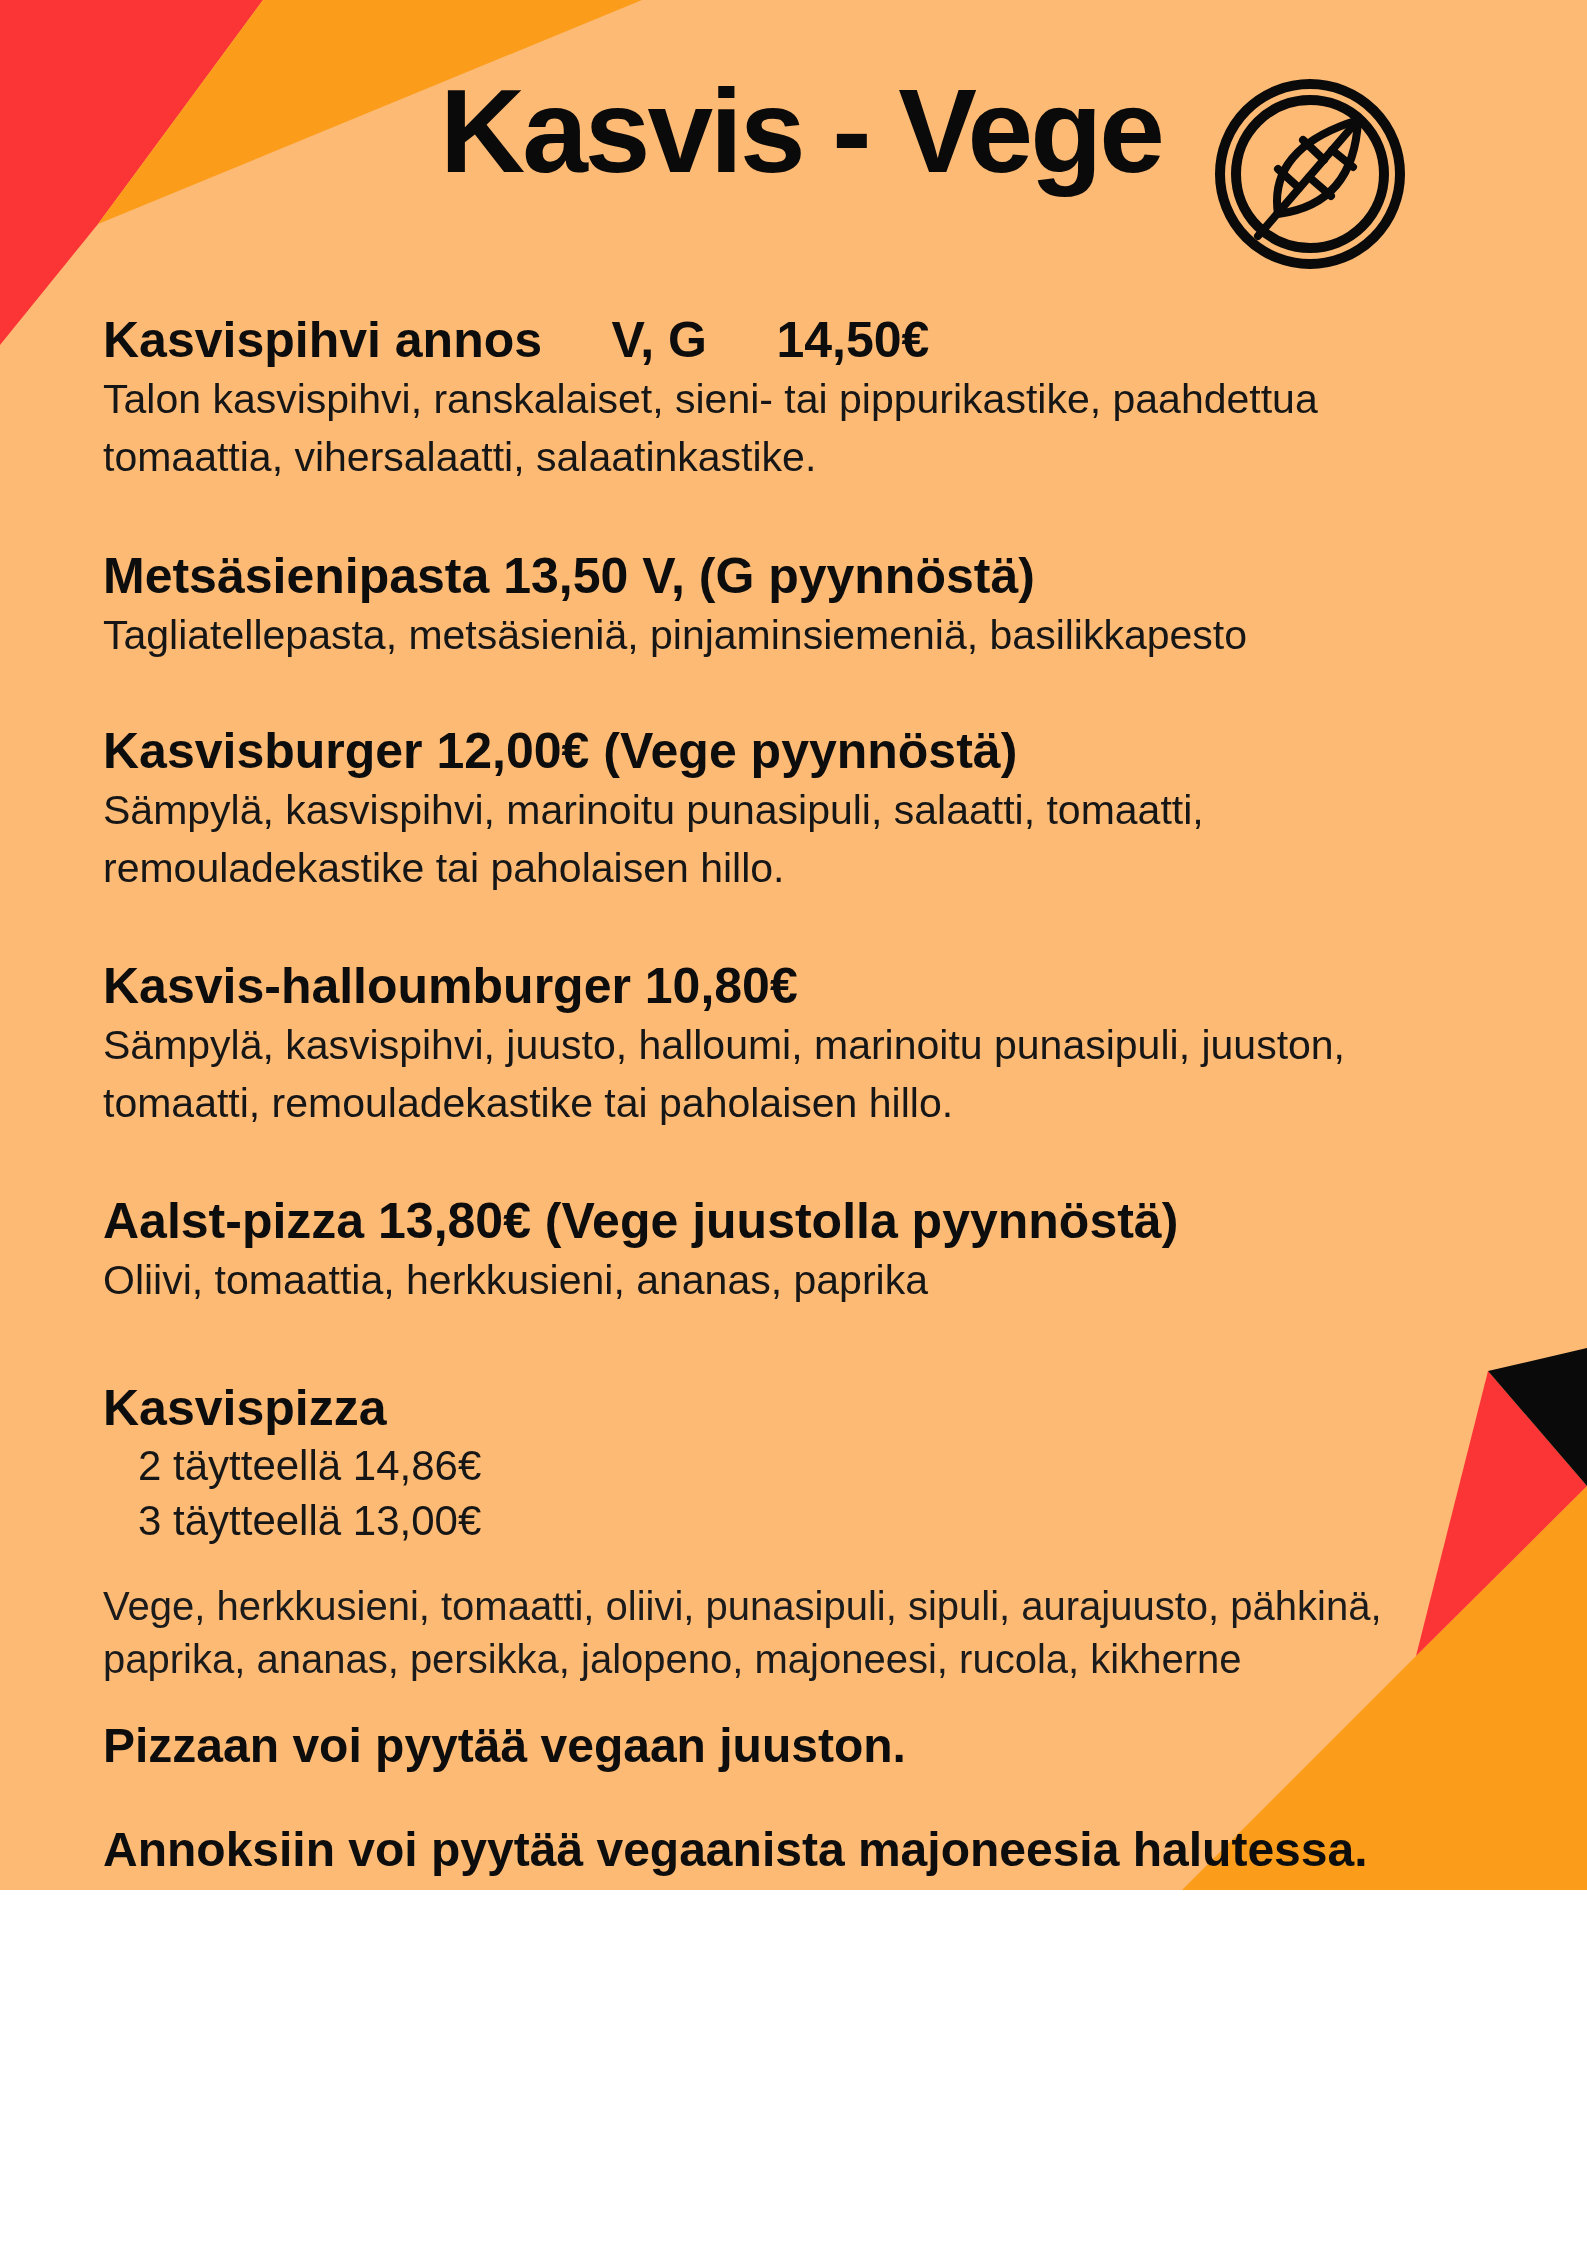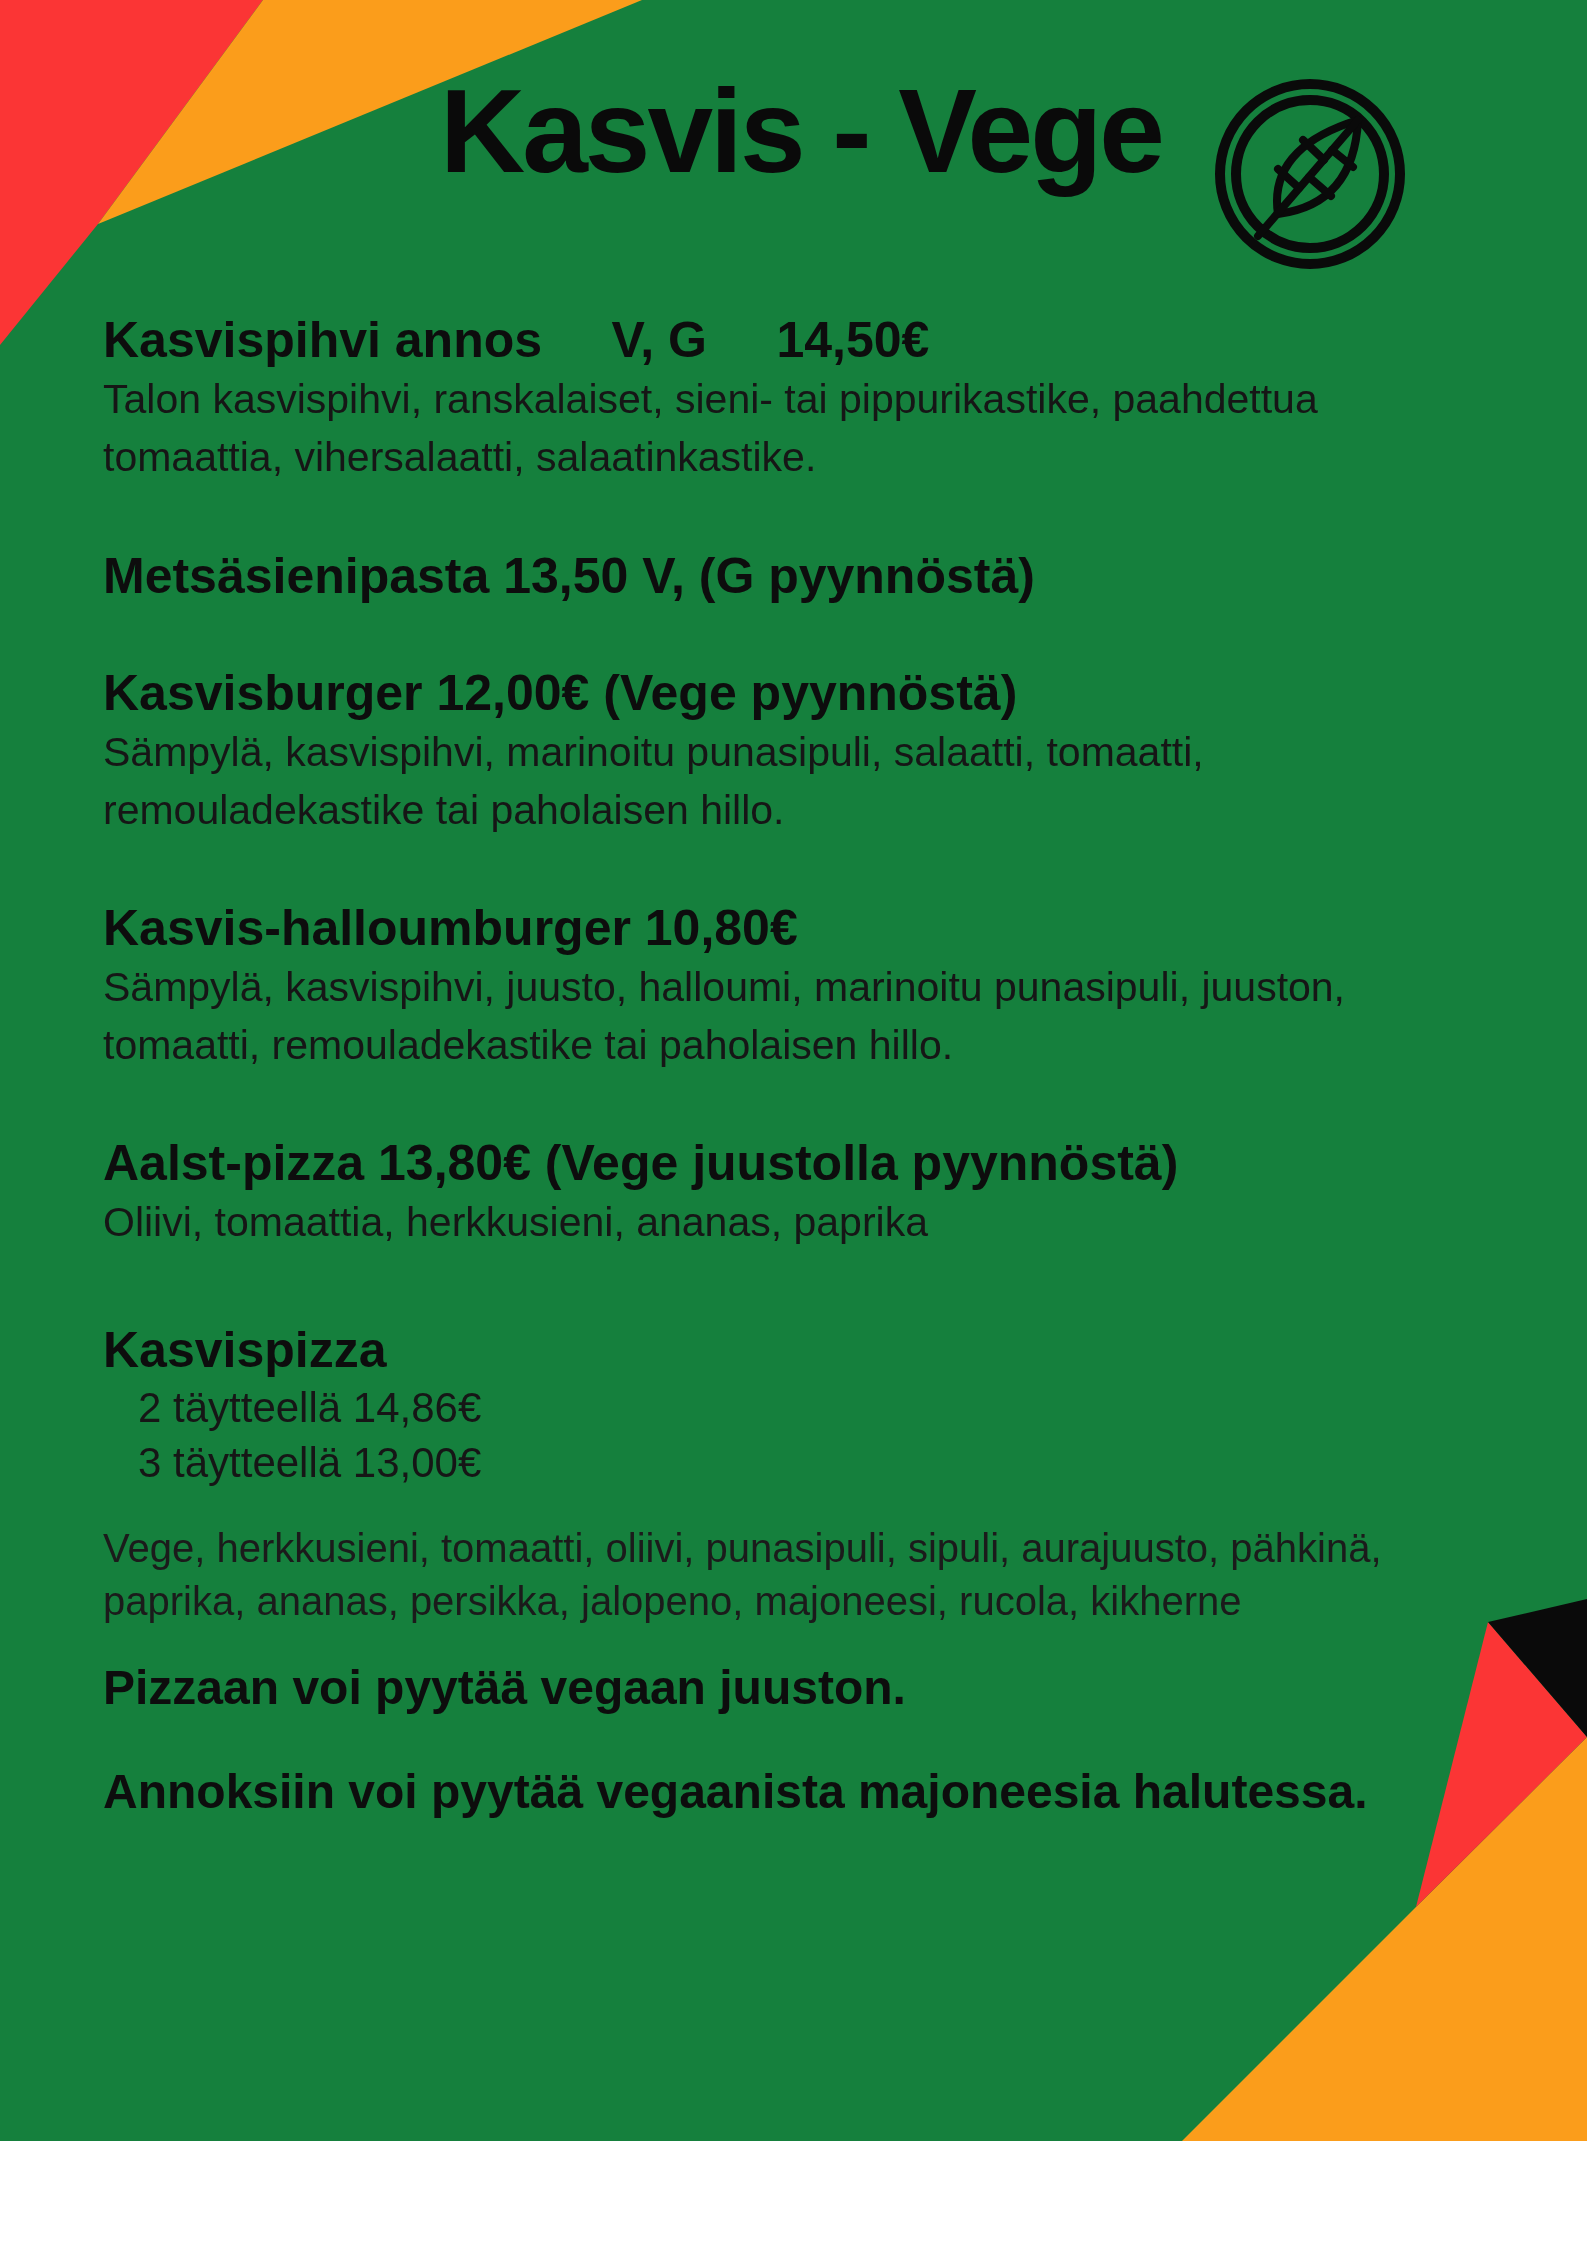--- a/index.html
+++ b/index.html
@@ -1,19 +1,19 @@
 <!DOCTYPE html>
 <html><head>
 <meta charset="utf-8">
 <style>
   html,body{margin:0;padding:0;background:#ffffff;}
   .page{
     position:relative;
-    width:1587px;height:2141px;
-    background:#15803d;
+    width:1587px;height:1890px;
+    background:#fdba74;
     overflow:hidden;
     font-family:"Liberation Sans", sans-serif;
     color:#111111;
   }
   .corner-svg{position:absolute;display:block;}
   .corner-top-left{top:0;left:0;}
   .corner-bottom-right{right:0;bottom:0;}
   .page-title{
     position:absolute;
     left:440px;top:70px;
@@ -105,20 +105,21 @@
 
   <div class="menu">
 
     <div class="menu-item mi-1">
       <div class="menu-item-heading">Kasvispihvi annos     V, G     14,50€</div>
       <div class="menu-item-desc">Talon kasvispihvi, ranskalaiset, sieni- tai pippurikastike, paahdettua tomaattia, vihersalaatti, salaatinkastike.</div>
     </div>
 
     <div class="menu-item mi-2">
       <div class="menu-item-heading">Metsäsienipasta 13,50 V, (G pyynnöstä)</div>
+      <div class="menu-item-desc">Tagliatellepasta, metsäsieniä, pinjaminsiemeniä, basilikkapesto</div>
     </div>
 
     <div class="menu-item mi-3">
       <div class="menu-item-heading">Kasvisburger 12,00€ (Vege pyynnöstä)</div>
       <div class="menu-item-desc">Sämpylä, kasvispihvi, marinoitu punasipuli, salaatti, tomaatti, remouladekastike tai paholaisen hillo.</div>
     </div>
 
     <div class="menu-item mi-4">
       <div class="menu-item-heading">Kasvis-halloumburger 10,80€</div>
       <div class="menu-item-desc">Sämpylä, kasvispihvi, juusto, halloumi, marinoitu punasipuli, juuston, tomaatti, remouladekastike tai paholaisen hillo.</div>

